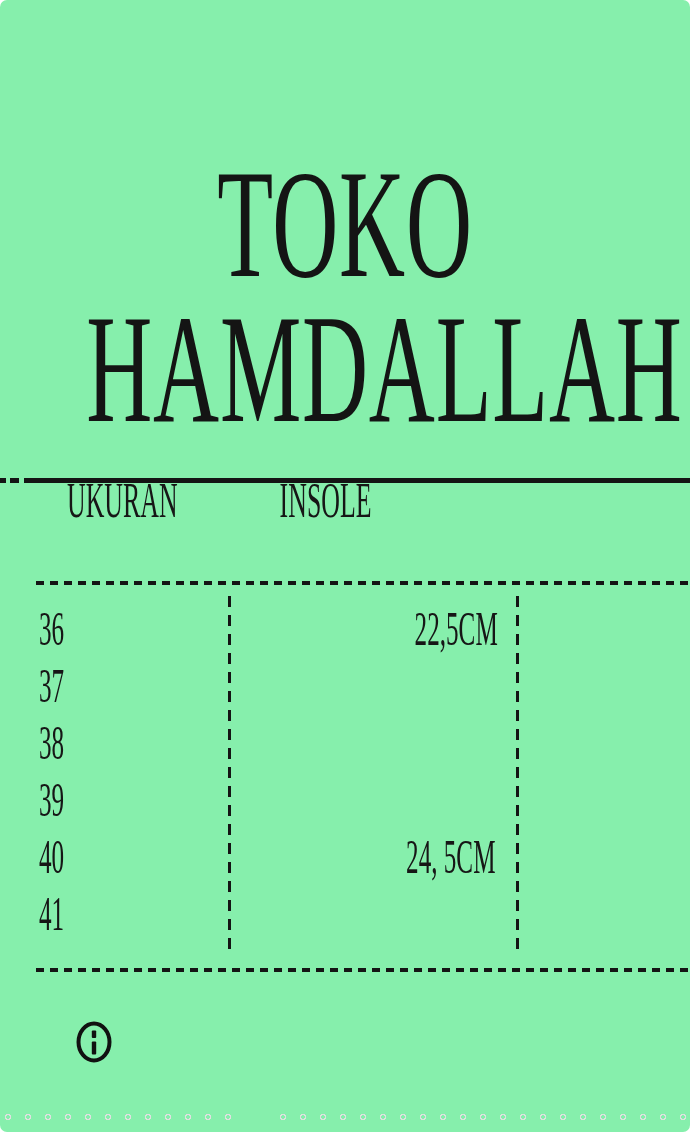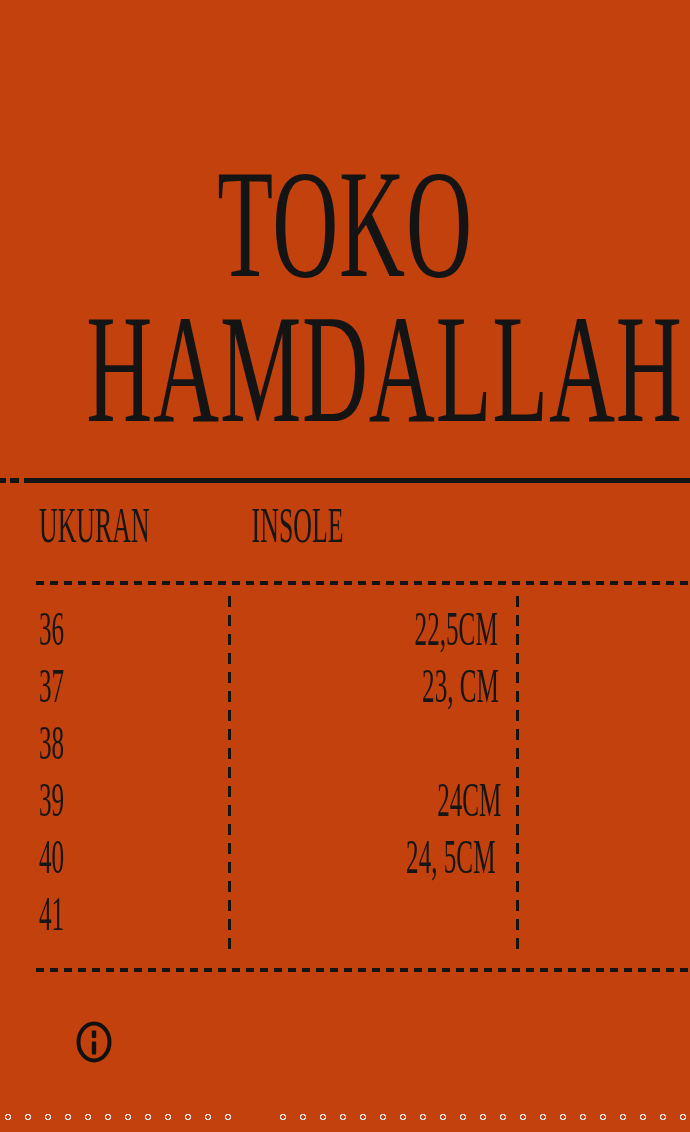--- a/index.html
+++ b/index.html
@@ -1,22 +1,23 @@
 <!DOCTYPE html>
 <html><head>
 <meta charset="utf-8">
 <style>
   html,body { margin:0; padding:0; }
   body { width:690px; height:1132px; }
 
   .screen {
     position:relative; width:690px; height:1132px;
-    background:#c2410c; overflow:hidden;
+    background:#86efac; overflow:hidden;
     font-family:"Liberation Serif","DejaVu Serif",serif;
     color:#161616;
+    border-radius:7px;
   }
 
   
   .title-line {
     position:absolute; left:0; width:690px; text-align:center;
     font-size:122px; line-height:1; font-weight:400; letter-spacing:1px;
     white-space:nowrap; color:#141414;
     transform:scale(0.75,1.27); transform-origin:50% 0;
   }
   .title-1 { top:146px; }
@@ -29,21 +30,21 @@
     white-space:nowrap;
   }
   .cond-c { transform-origin:50% 0; }
 
   
   .rule-top { position:absolute; top:478px; height:5px; background:#141414; }
   .rt-main { left:24px; right:0; }
   .rt-d1 { left:0; width:6px; }
   .rt-d2 { left:10px; width:9px; }
 
-  .col-header { position:absolute; top:500px; font-size:38px; line-height:1; }
+  .col-header { position:absolute; top:475px; font-size:38px; line-height:1;margin-left:28px; }
   .col-header-size { left:39px; }
   .col-header-insole { left:230px; width:287px; text-align:left; }
 
   .sep-dashed {
     position:absolute; left:36px; right:0; height:4px;
     background:repeating-linear-gradient(90deg,#141414 0 8px,transparent 8px 14px);
   }
   .sep-header { top:581px; }
   .sep-bottom { top:968px; }
 
@@ -97,33 +98,27 @@
   <div class="size-cell row-0">
     <span class="cond">36</span>
   </div>
   <div class="insole-cell row-0">
     <span class="cond cond-c">22,5CM</span>
   </div>
 
   <div class="size-cell row-1">
     <span class="cond">37</span>
   </div>
-  <div class="insole-cell row-1">
-    <span class="cond cond-c">23, CM</span>
-  </div>
 
   <div class="size-cell row-2">
     <span class="cond">38</span>
   </div>
 
   <div class="size-cell row-3">
     <span class="cond">39</span>
-  </div>
-  <div class="insole-cell row-3">
-    <span class="cond cond-c">24CM</span>
   </div>
 
   <div class="size-cell row-4">
     <span class="cond">40</span>
   </div>
   <div class="insole-cell row-4">
     <span class="cond cond-c">24, 5CM</span>
   </div>
 
   <div class="size-cell row-5">

